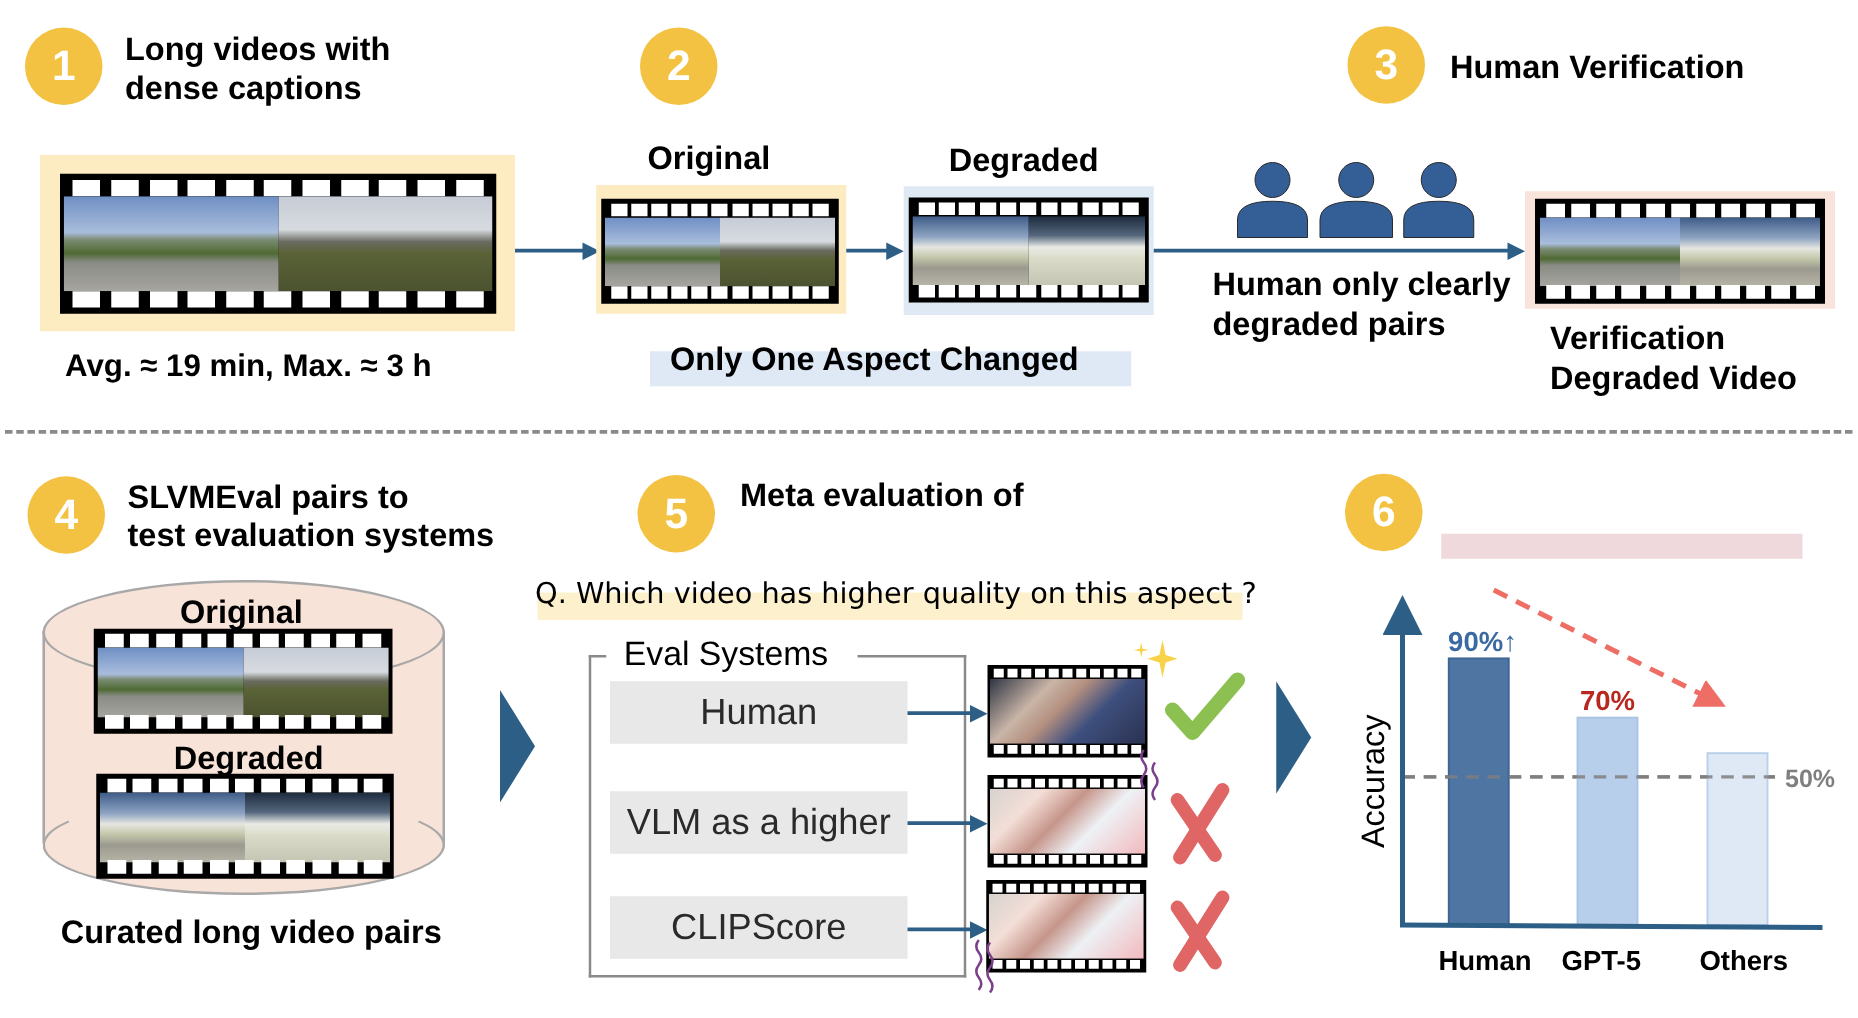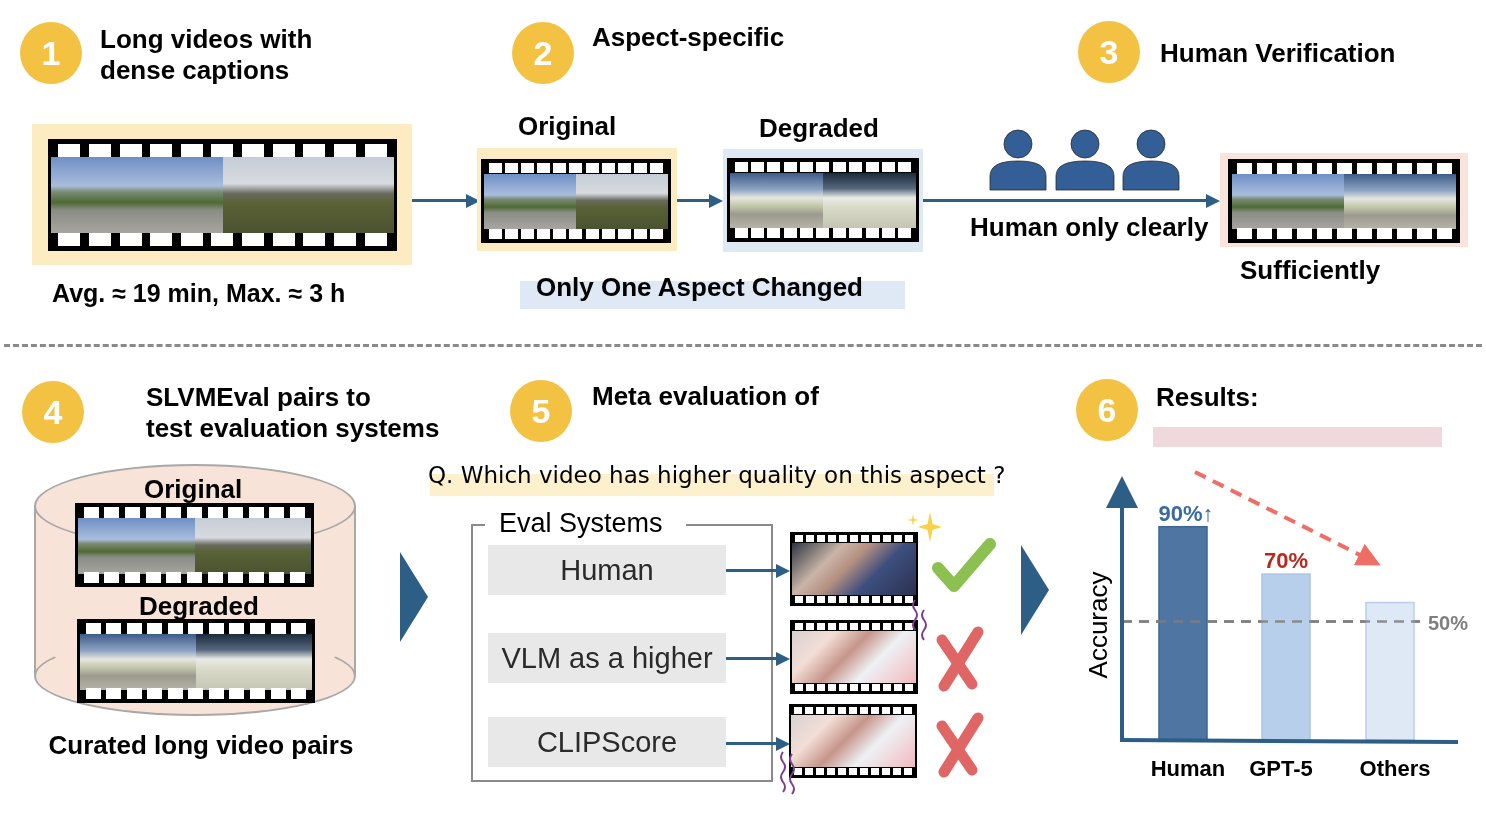--- a/index.html
+++ b/index.html
@@ -84,21 +84,20 @@
       <span style="width:22px;height:13px"></span>
   </div>
 </div>
 <div class="label-bold" style="left:52px;top:277px;font-size:25px;">Avg. ≈ 19 min, Max. ≈ 3 h</div>
 
 <div class="arrow-line" style="left:412px;top:199px;width:56px;"></div>
 <div class="arrow-head" style="left:466px;top:194px;"></div>
 
 <div class="badge" style="left:512px;top:22px;">2</div>
 <div class="step-title" style="left:592px;top:22px;">
-  <div>Aspect-specific</div>
 </div>
 <div class="label-bold" style="left:518px;top:110px;">Original</div>
 <div class="label-bold" style="left:759px;top:112px;">Degraded</div>
 
 <div class="bg-box" style="left:477px;top:148px;width:200px;height:103px;background:#fdebc2;"></div>
 <div class="film" style="left:481px;top:159px;width:190px;height:84px;">
   <div class="holes" style="top:4px;height:10px;">
       <span style="width:13px;height:10px"></span>
       <span style="width:13px;height:10px"></span>
       <span style="width:13px;height:10px"></span>
@@ -181,20 +180,21 @@
       <path d="M71 66 L71 52 Q71 37 100 37 Q129 37 129 52 L129 66 Z"></path>
     <circle cx="166" cy="20" r="14"></circle>
       <path d="M138 66 L138 52 Q138 37 166 37 Q194 37 194 52 L194 66 Z"></path>
   </g>
 </svg>
 <div class="arrow-line" style="left:923px;top:199px;width:285px;"></div>
 <div class="arrow-head" style="left:1206px;top:194px;"></div>
 
 <div class="label-bold" style="left:970px;top:211px;">
   <div>Human only clearly</div>
+  <div>degraded pairs</div>
 </div>
 
 <div class="bg-box" style="left:1220px;top:153px;width:248px;height:94px;background:#f9e4dc;"></div>
 <div class="film" style="left:1228px;top:159px;width:232px;height:84px;">
   <div class="holes" style="top:4px;height:11px;">
       <span style="width:15px;height:11px"></span>
       <span style="width:15px;height:11px"></span>
       <span style="width:15px;height:11px"></span>
       <span style="width:15px;height:11px"></span>
       <span style="width:15px;height:11px"></span>
@@ -217,27 +217,28 @@
       <span style="width:15px;height:11px"></span>
       <span style="width:15px;height:11px"></span>
       <span style="width:15px;height:11px"></span>
       <span style="width:15px;height:11px"></span>
       <span style="width:15px;height:11px"></span>
       <span style="width:15px;height:11px"></span>
       <span style="width:15px;height:11px"></span>
     </div>
 </div>
 <div class="label-bold" style="left:1240px;top:254px;">
-  <div>Sufficiently</div>
+  <div>Verification</div>
+  <div>Degraded Video</div>
 </div>
 
 <div class="divider"></div>
 
 <div class="badge" style="left:22px;top:381px;">4</div>
-<div class="step-title" style="left:102px;top:382px;margin-left:44px;">
+<div class="step-title" style="left:102px;top:382px;">
   <div>SLVMEval pairs to</div>
   <div>test evaluation systems</div>
 </div>
 
 <div>
   <div class="cyl-body" style="left:34px;top:505px;width:322px;height:170px;"></div>
   <div class="cyl-ellipse" style="left:34px;top:636px;width:322px;height:80px;border-top-color:transparent;"></div>
   <div class="cyl-ellipse" style="left:34px;top:464px;width:322px;height:84px;"></div>
 </div>
 <div class="label-bold" style="left:144px;top:473px;">Original</div>
@@ -452,21 +453,20 @@
 <svg class="abs" style="left:932px;top:712px;" width="56" height="66" viewBox="0 0 56 66">
   <path d="M46 6 L12 60" stroke="#e06666" stroke-width="11" stroke-linecap="round" fill="none"></path>
   <path d="M10 14 L40 58" stroke="#e06666" stroke-width="11" stroke-linecap="round" fill="none"></path>
 </svg>
 
 <div class="big-chevron" style="left:1021px;top:545px;"></div>
 
 <div class="badge" style="left:1076px;top:379px;">6</div>
 <div class="highlight-pink" style="left:1153px;top:427px;width:289px;height:20px;"></div>
 <div class="step-title" style="left:1156px;top:382px;">
-  <div>Results:</div>
 </div>
 
 <svg class="chart-svg" id="chart" viewBox="0 0 416 320">
   <defs>
     <marker id="axisHead" markerWidth="8" markerHeight="8" refX="4" refY="4" orient="auto">
       <path d="M0 0 L8 4 L0 8 Z" fill="#2d5f86"></path>
     </marker>
     <marker id="trendHead" markerWidth="6" markerHeight="6" refX="3" refY="3" orient="auto">
       <path d="M0 0 L6 3 L0 6 Z" fill="#ee6e65"></path>
     </marker>

